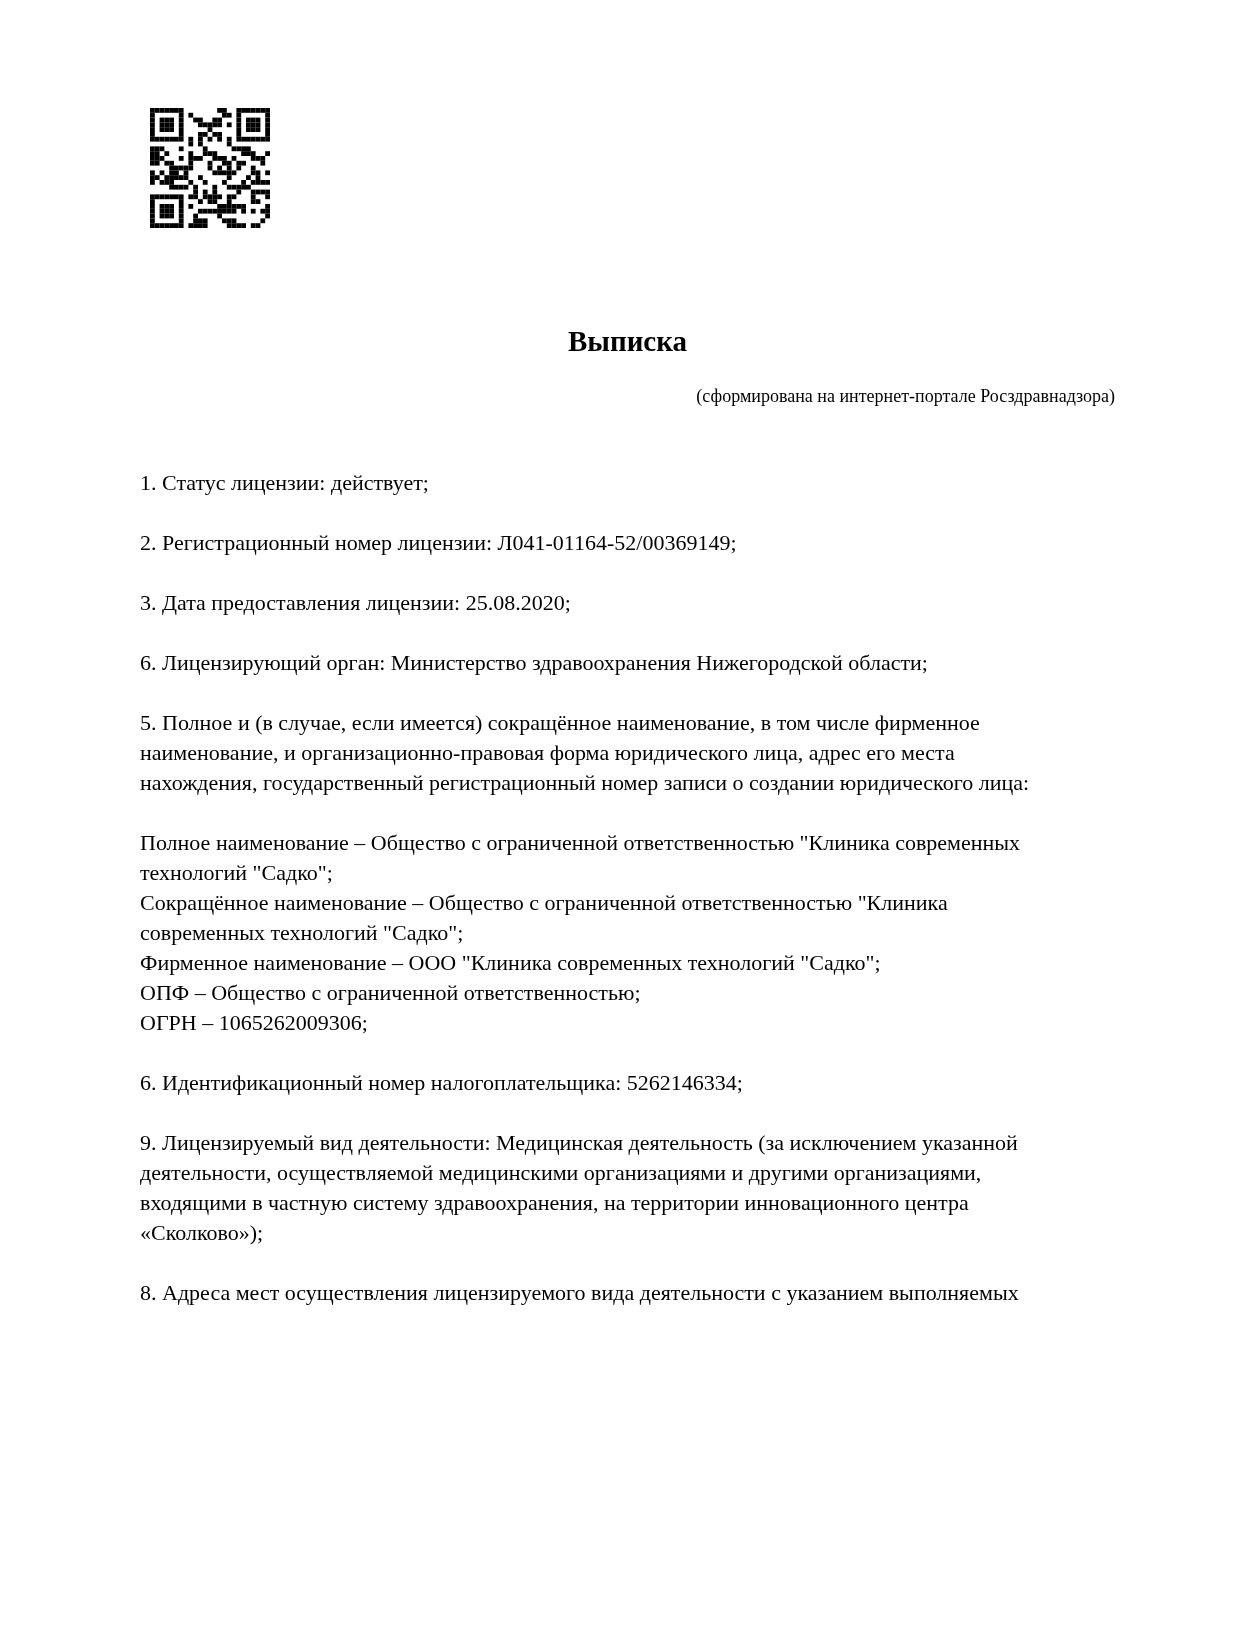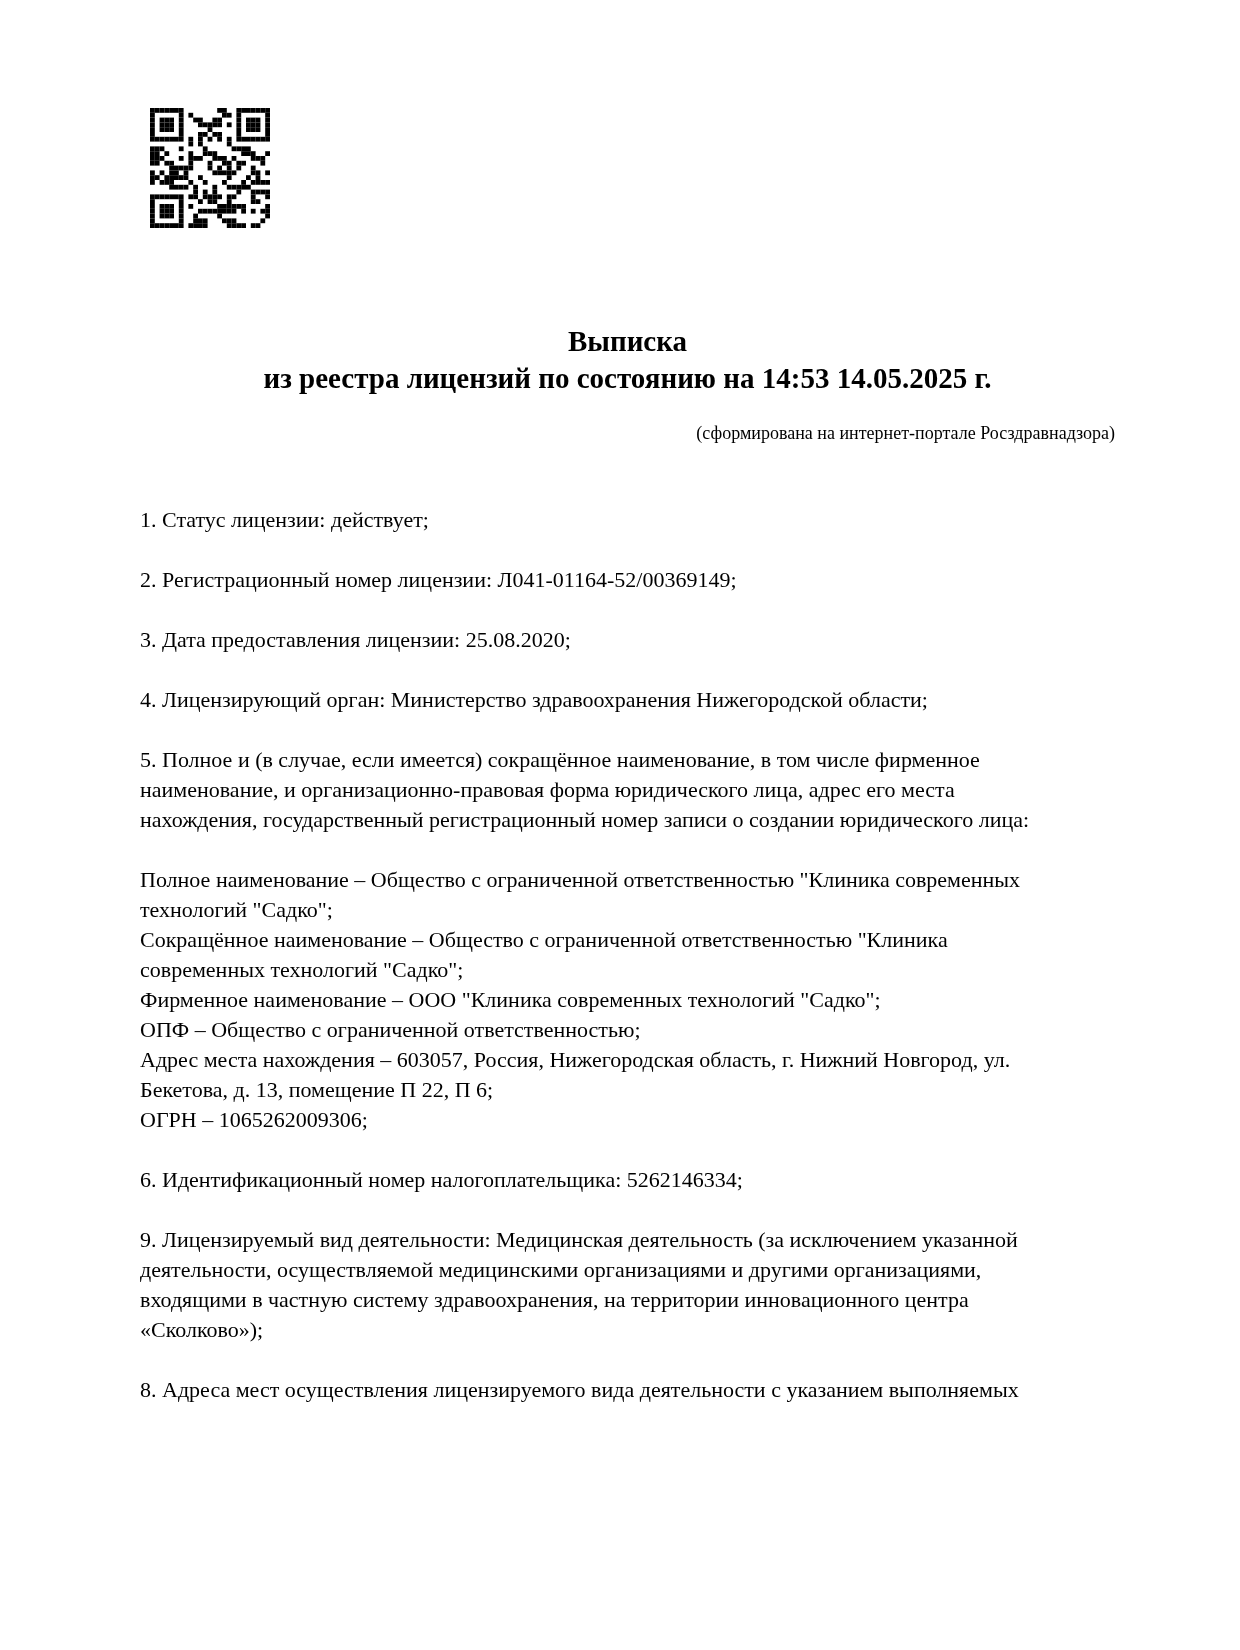--- a/index.html
+++ b/index.html
@@ -349,43 +349,40 @@
           <rect x="91.20" y="115.20" width="4.80" height="4.80"></rect>
           <rect x="100.80" y="115.20" width="4.80" height="4.80"></rect>
           <rect x="105.60" y="115.20" width="4.80" height="4.80"></rect>
         </g>
       </svg>
   </div>
 
   <div class="content">
     <div class="title-block">
       <div>Выписка</div>
-      <div>из реестра лицензий по состоянию на 14:53 14.05.2025 г.</div>
     </div>
 
     <div class="subtitle">(сформирована на интернет-портале Росздравнадзора)</div>
 
     <div class="body">
       <p class="para">1. Статус лицензии: действует;</p>
       <p class="para">2. Регистрационный номер лицензии: Л041-01164-52/00369149;</p>
       <p class="para">3. Дата предоставления лицензии: 25.08.2020;</p>
-      <p class="para">4. Лицензирующий орган: Министерство здравоохранения Нижегородской области;</p>
+      <p class="para">6. Лицензирующий орган: Министерство здравоохранения Нижегородской области;</p>
       <p class="para">5. Полное и (в случае, если имеется) сокращённое наименование, в том числе фирменное
 наименование, и организационно-правовая форма юридического лица, адрес его места
 нахождения, государственный регистрационный номер записи о создании юридического лица:</p>
 
       <div class="name-block">
         <div class="name-line">Полное наименование – Общество с ограниченной ответственностью "Клиника современных
 технологий "Садко";</div>
         <div class="name-line">Сокращённое наименование – Общество с ограниченной ответственностью "Клиника
 современных технологий "Садко";</div>
         <div class="name-line">Фирменное наименование – ООО "Клиника современных технологий "Садко";</div>
         <div class="name-line">ОПФ – Общество с ограниченной ответственностью;</div>
-        <div class="name-line">Адрес места нахождения – 603057, Россия, Нижегородская область, г. Нижний Новгород, ул.
-Бекетова, д. 13, помещение П 22, П 6;</div>
         <div class="name-line">ОГРН – 1065262009306;</div>
       </div>
 
       <p class="para">6. Идентификационный номер налогоплательщика: 5262146334;</p>
       <p class="para">9. Лицензируемый вид деятельности: Медицинская деятельность (за исключением указанной
 деятельности, осуществляемой медицинскими организациями и другими организациями,
 входящими в частную систему здравоохранения, на территории инновационного центра
 «Сколково»);</p>
       <p class="para extra-gap">8. Адреса мест осуществления лицензируемого вида деятельности с указанием выполняемых</p>
     </div>

